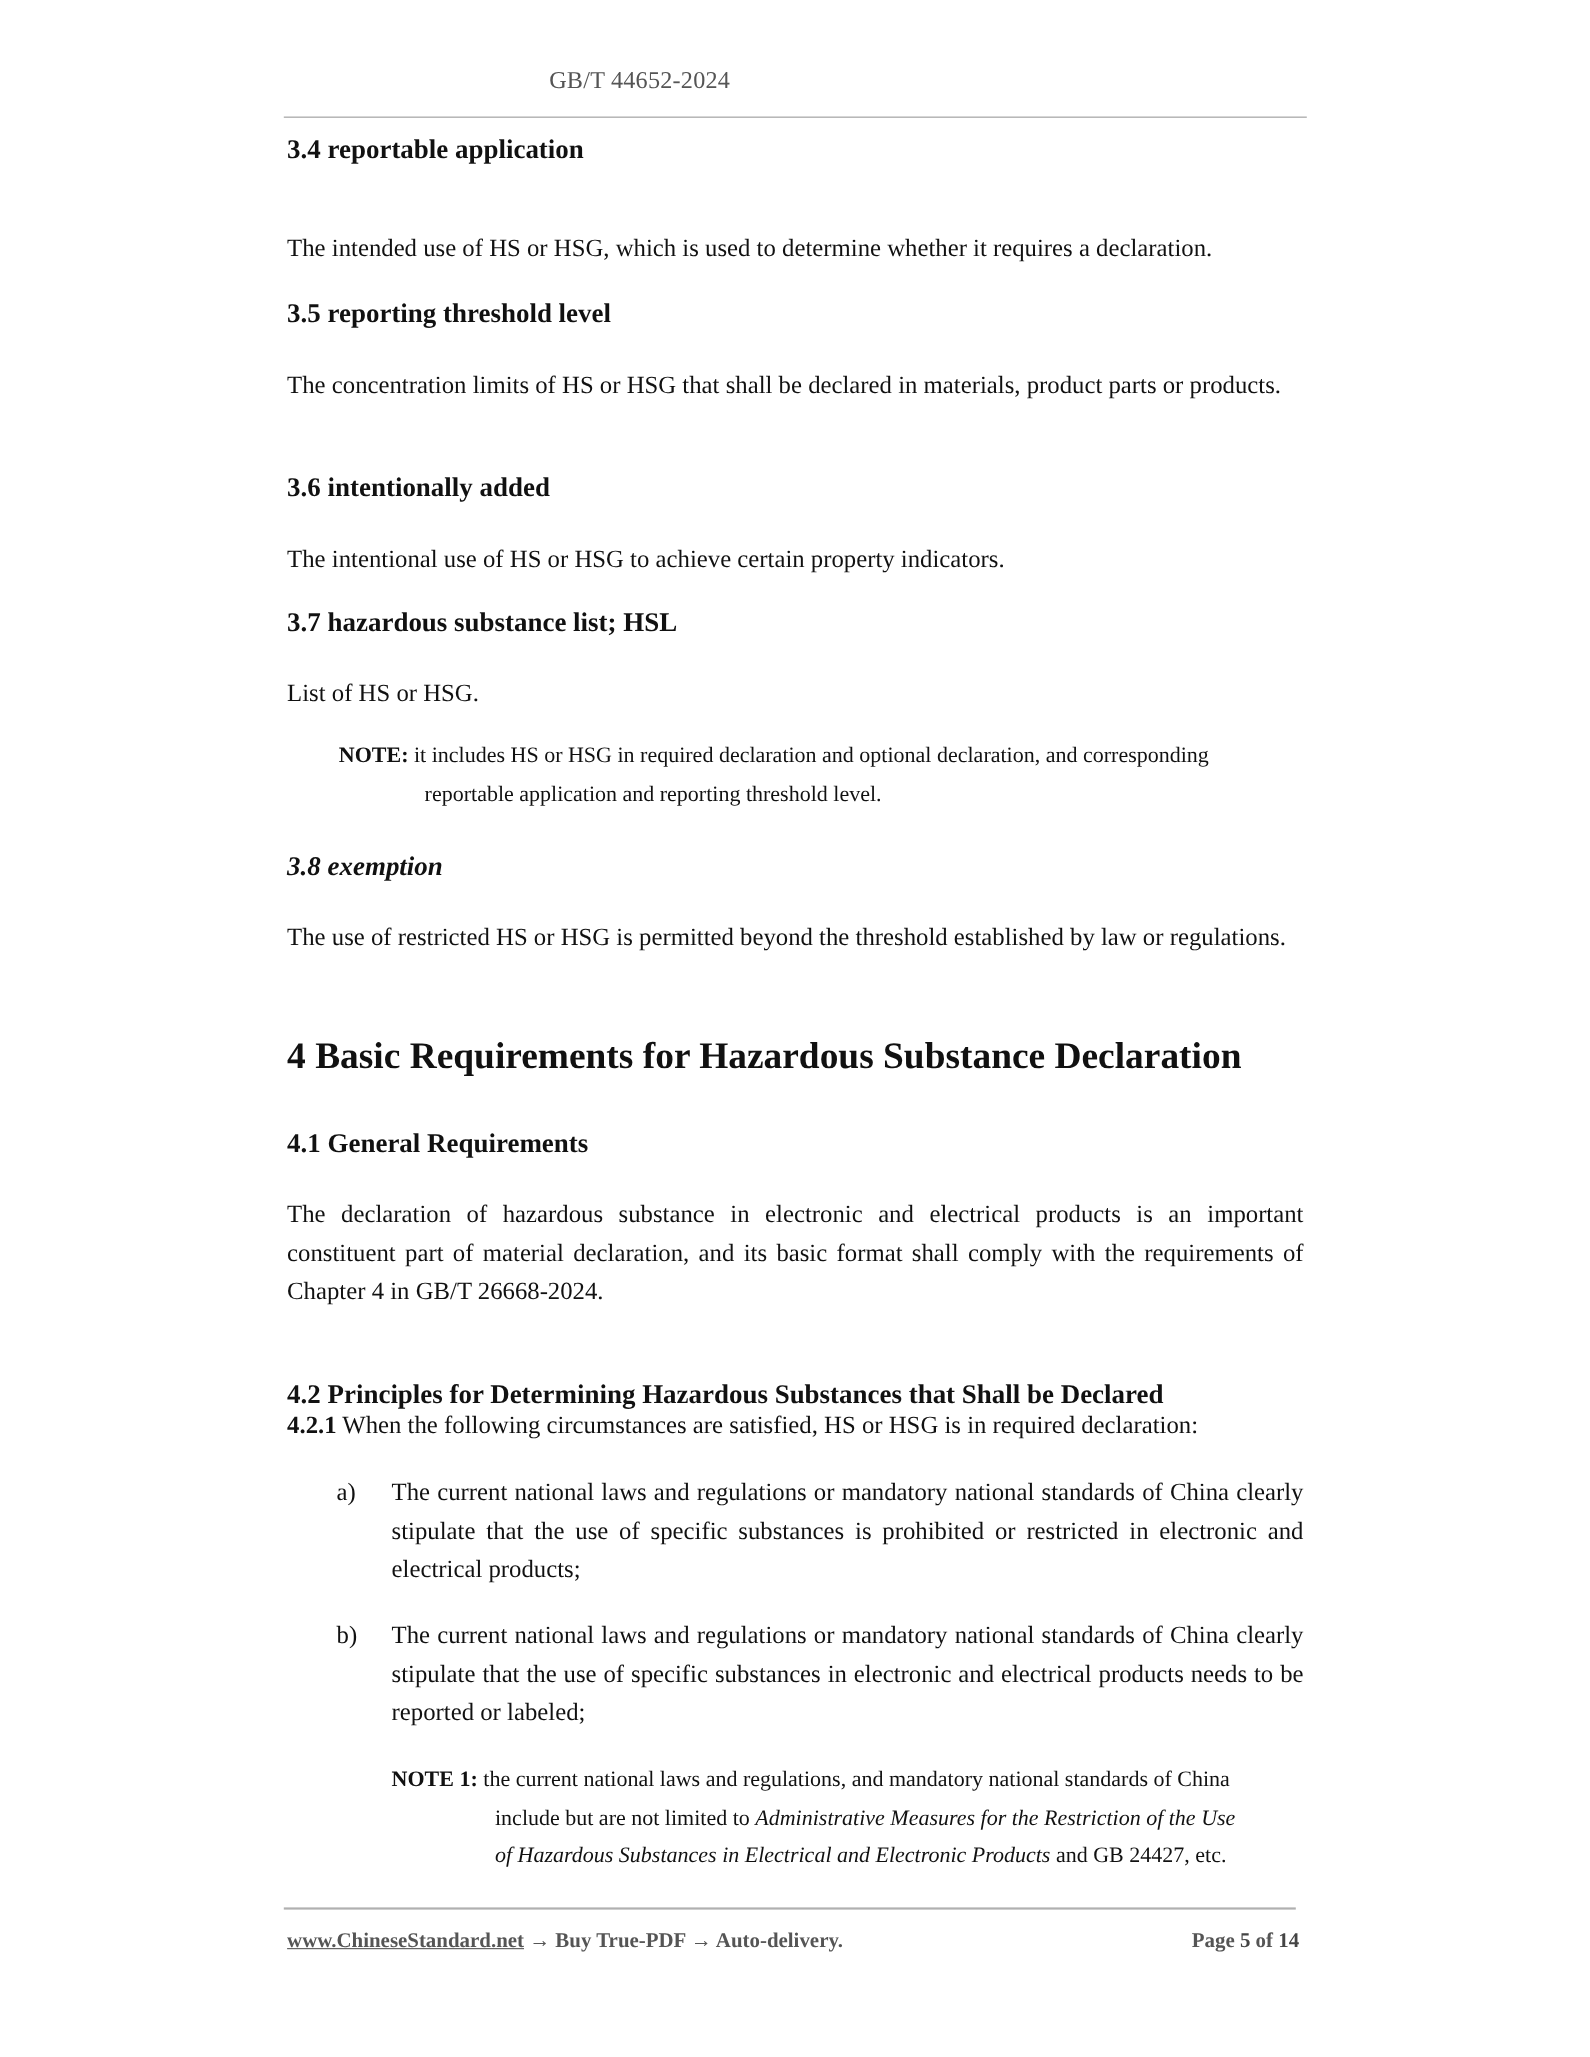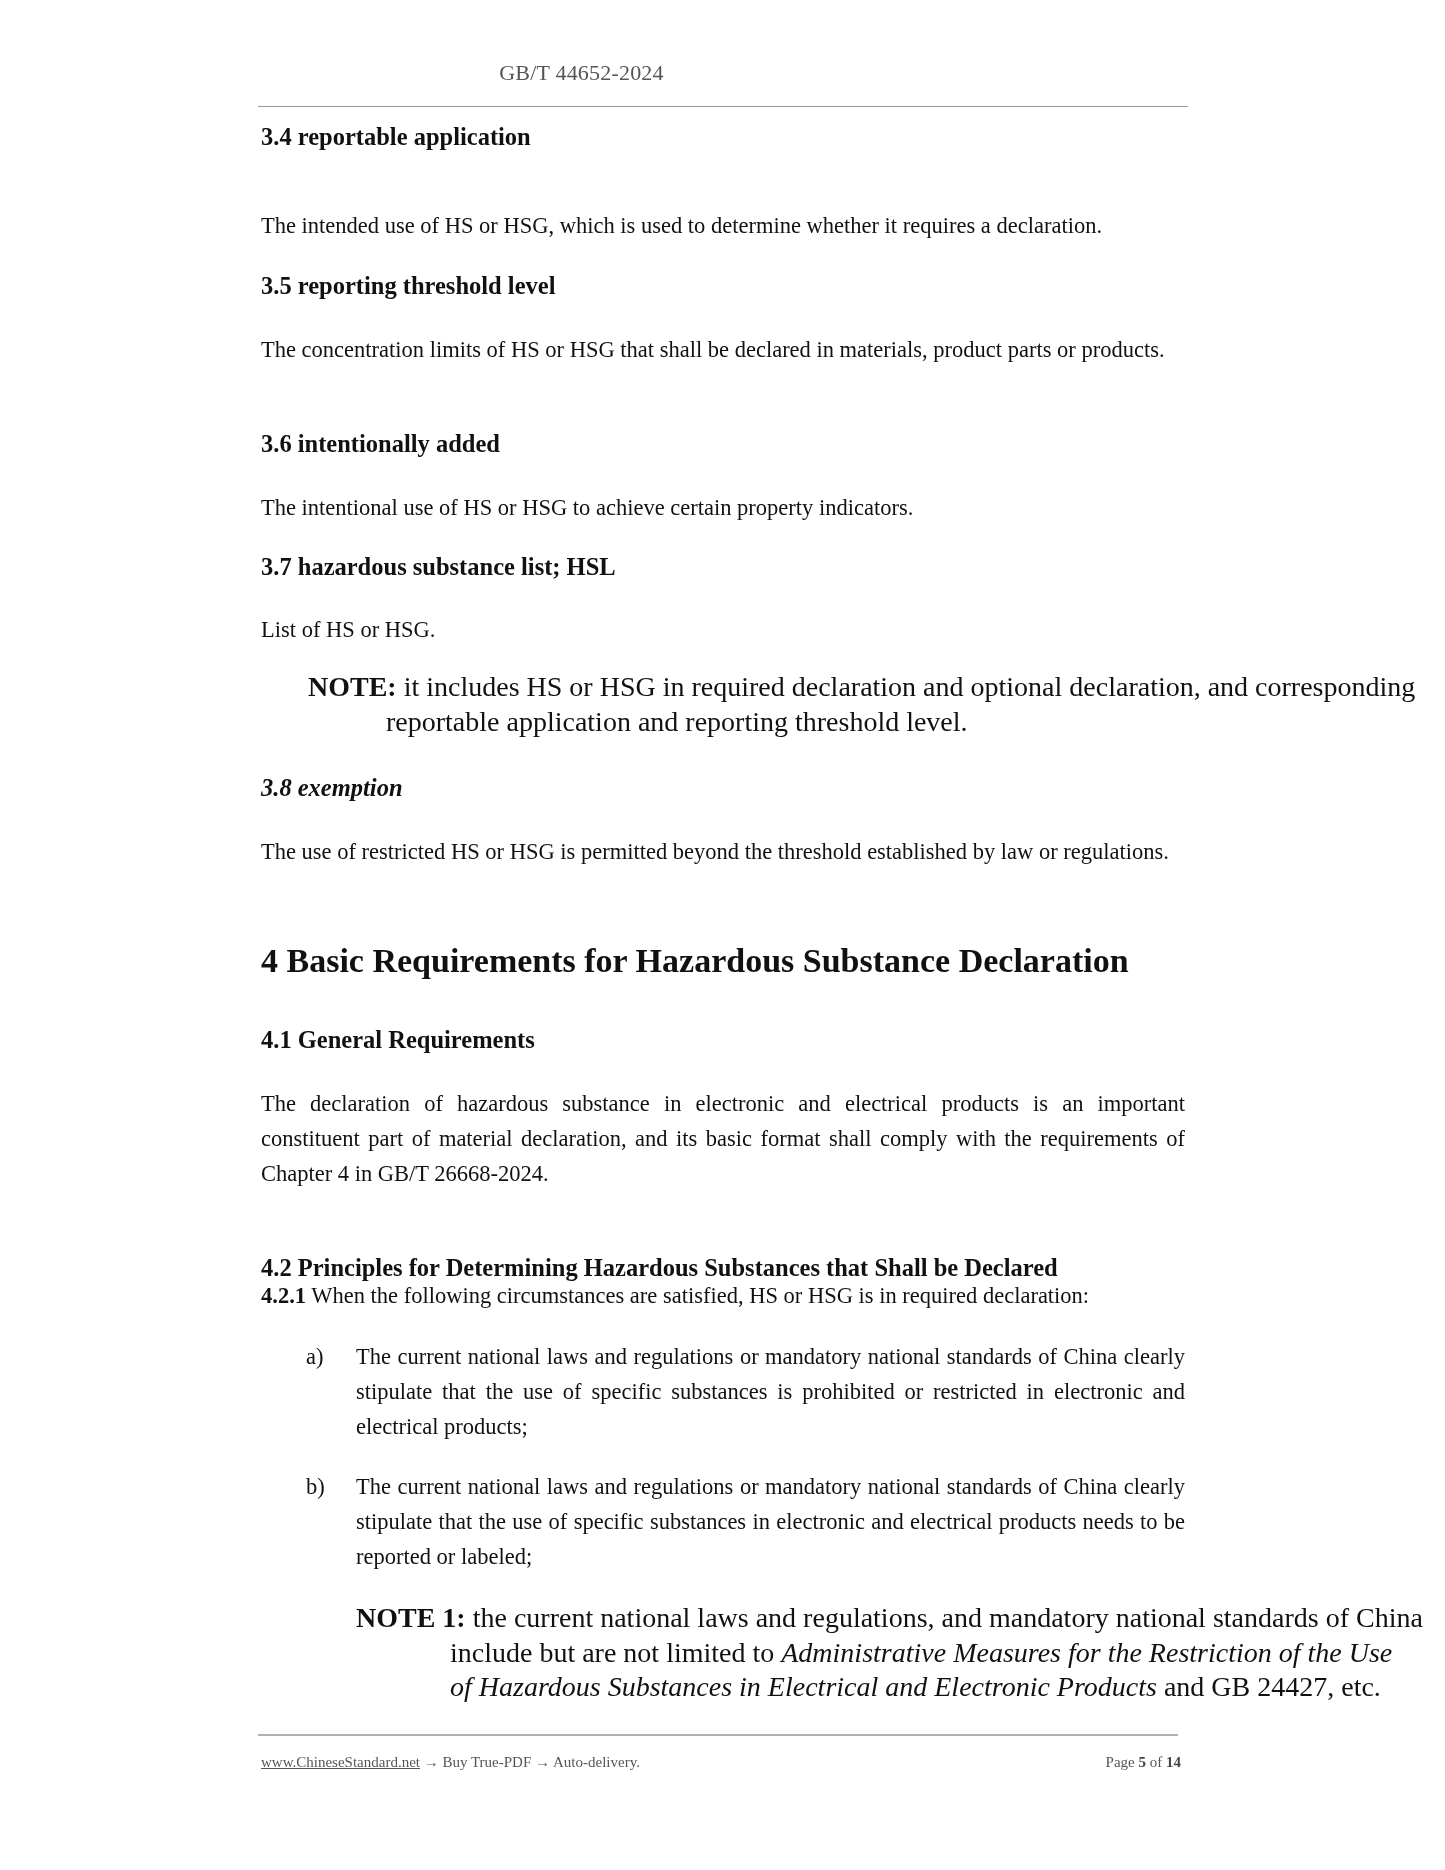--- a/index.html
+++ b/index.html
@@ -18,31 +18,31 @@
       border-top: 1.5px solid #9a9a9a;
     }
     .content { position: absolute; left: 261px; width: 924px; top: 0; }
     .h2 { position: absolute; left: 0; font-weight: bold; font-size: 24.5px; white-space: nowrap; }
     .h1 { position: absolute; left: 0; font-weight: bold; font-size: 34px; white-space: nowrap; }
     .p {
       position: absolute; left: 0; width: 924px; font-size: 22.5px; line-height: 35px;
       text-align: justify; text-align-last: left;
     }
     .note {
-      position: absolute; font-size: 28px; line-height: 34.5px; text-align: justify;
+      position: absolute; font-size: 20px; line-height: 34.5px; text-align: justify;
     }
     .note .lbl { font-weight: bold; }
     .list-item { position: absolute; left: 45px; width: 879px; font-size: 22.5px; line-height: 35px; }
     .list-item .marker { position: absolute; left: 0; top: 0; }
     .list-item .body { position: absolute; left: 50px; width: 829px; text-align: justify; text-align-last: left; }
     .footer-rule {
       position: absolute; left: 258px; width: 920px; top: 1734px;
       border-top: 2px solid #b0b0b0;
     }
-    .footer { position: absolute; left: 261px; top: 1754px; width: 920px; font-size: 15px; color: #555555; }
+    .footer { position: absolute; left: 261px; top: 1754px; width: 920px; font-size: 19px; color: #555555; font-weight: bold; }
     .footer a { color: #555555; text-decoration: underline; }
     .footer .page-info { position: absolute; right: 0; top: 0; white-space: nowrap; }
     .footer .page-info b { color: #444444; }
     i { font-style: italic; }
   </style>
 </head>
 <body>
 
 <div class="page">
 

